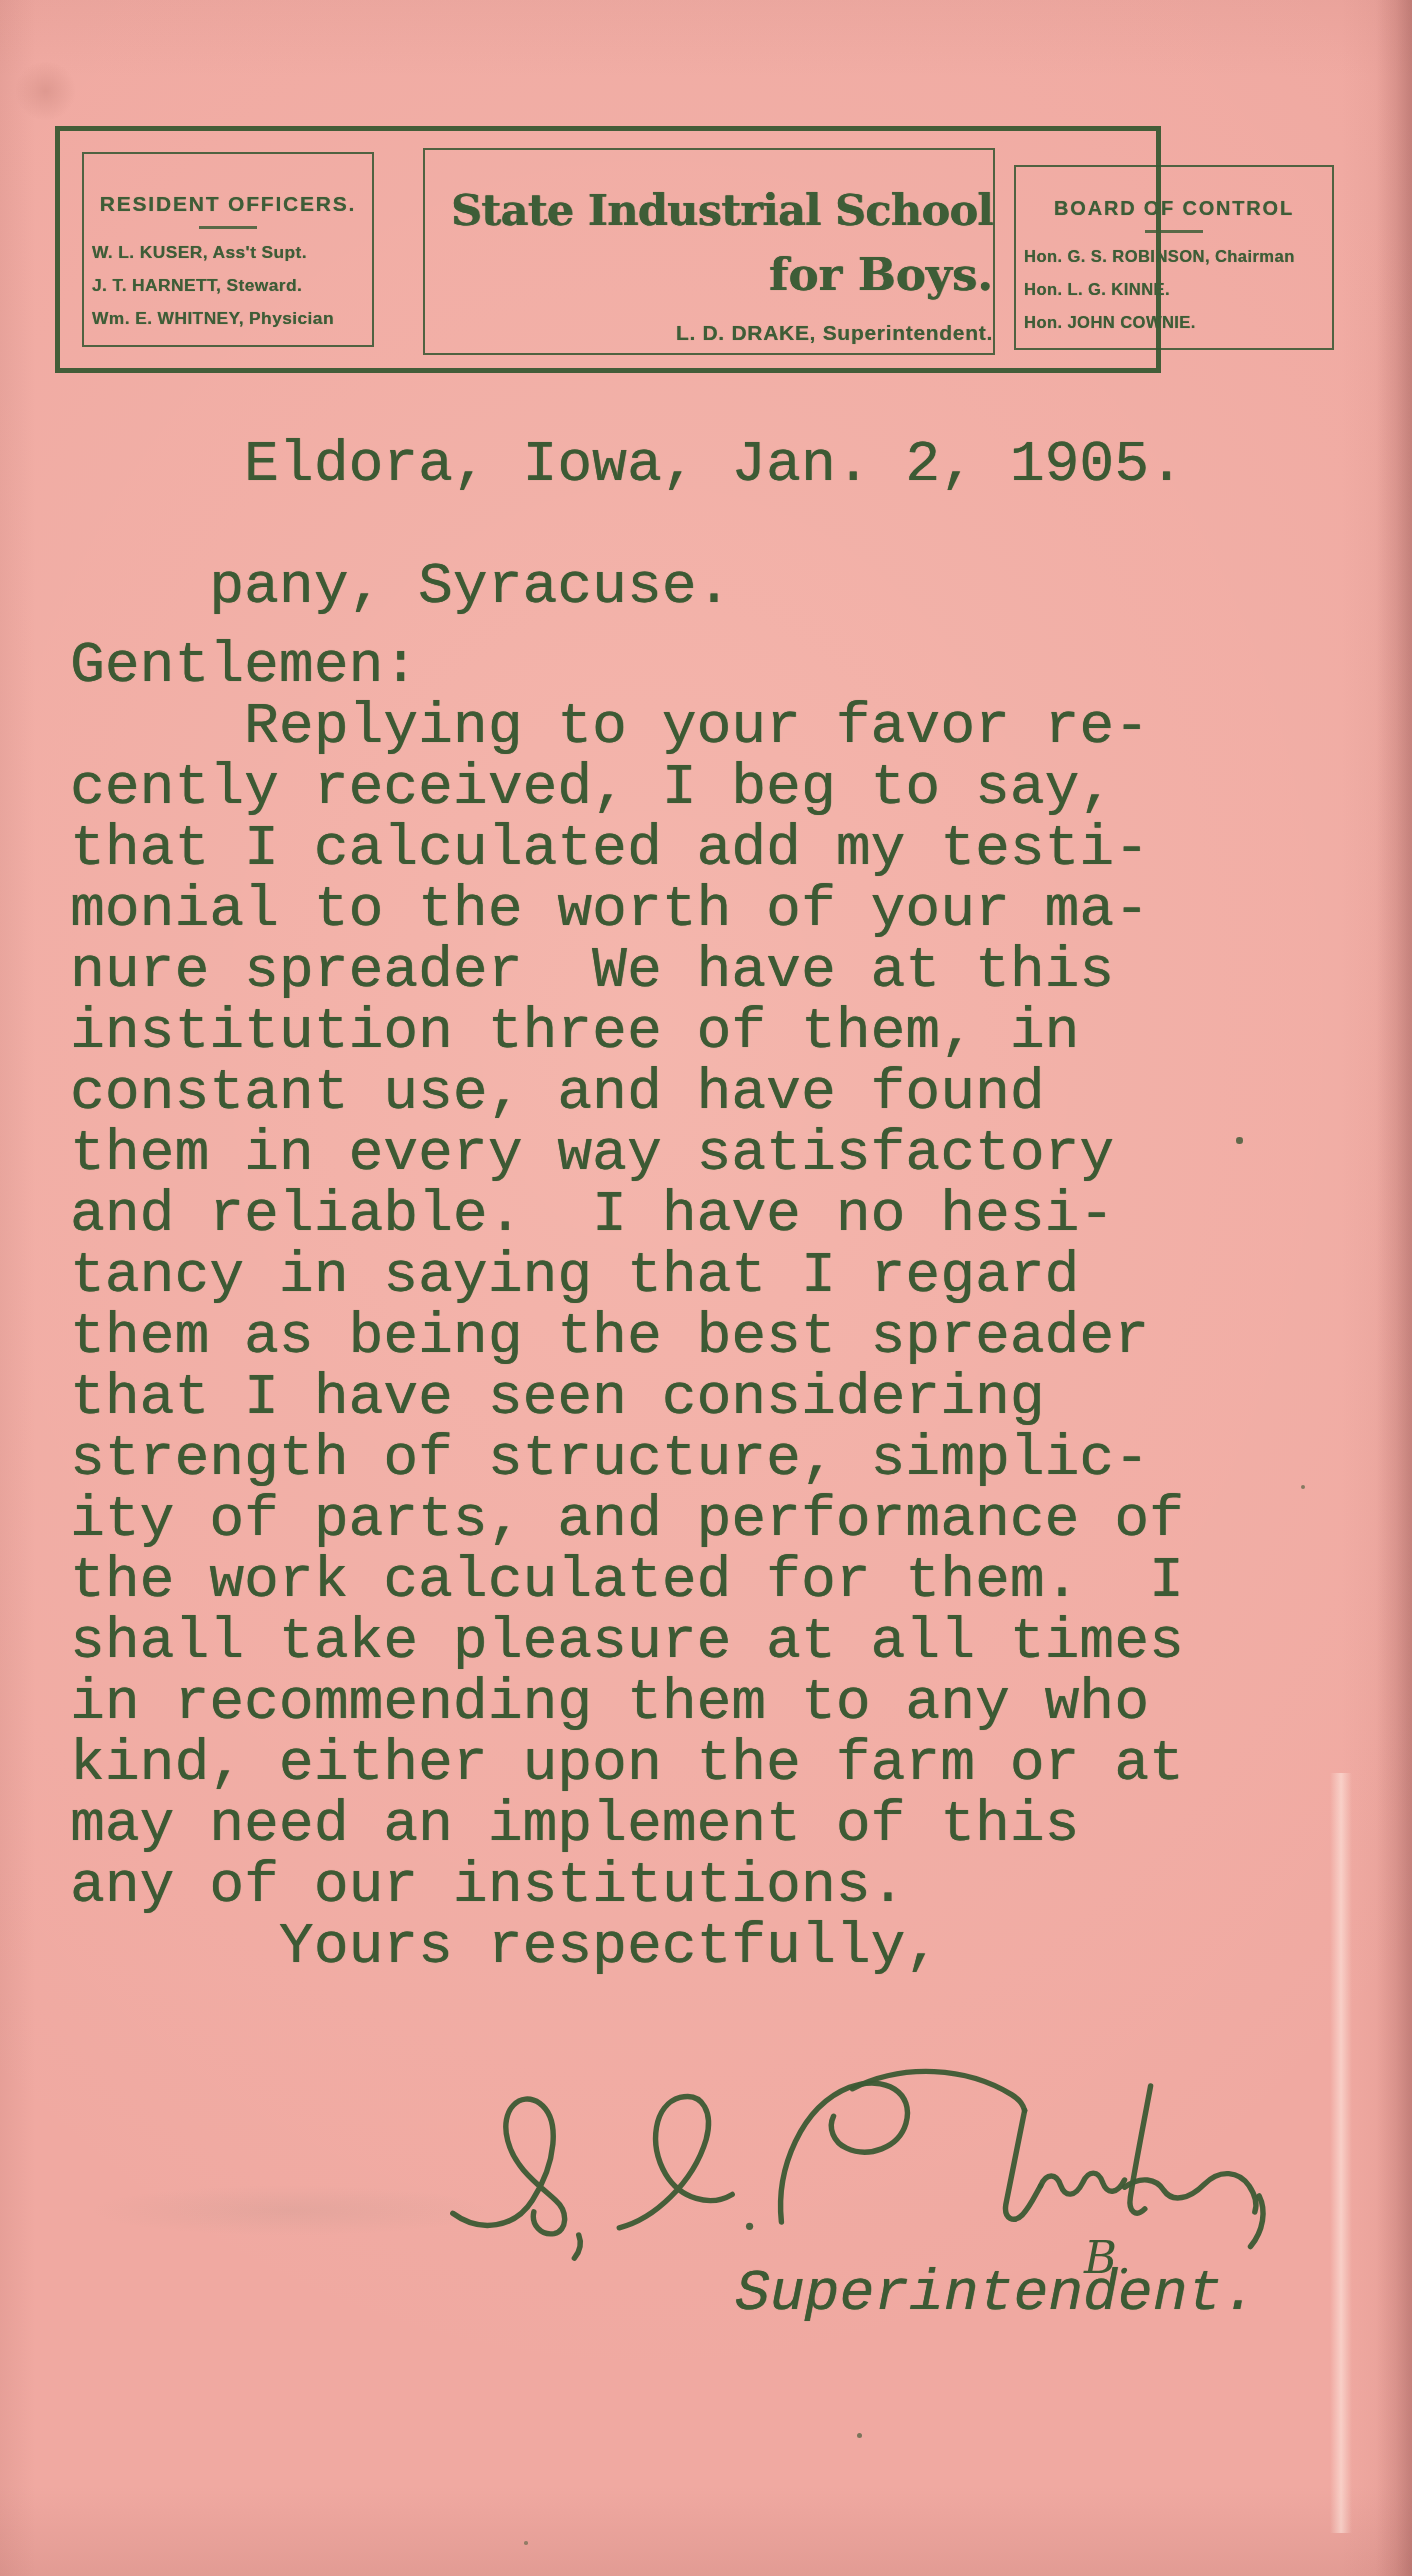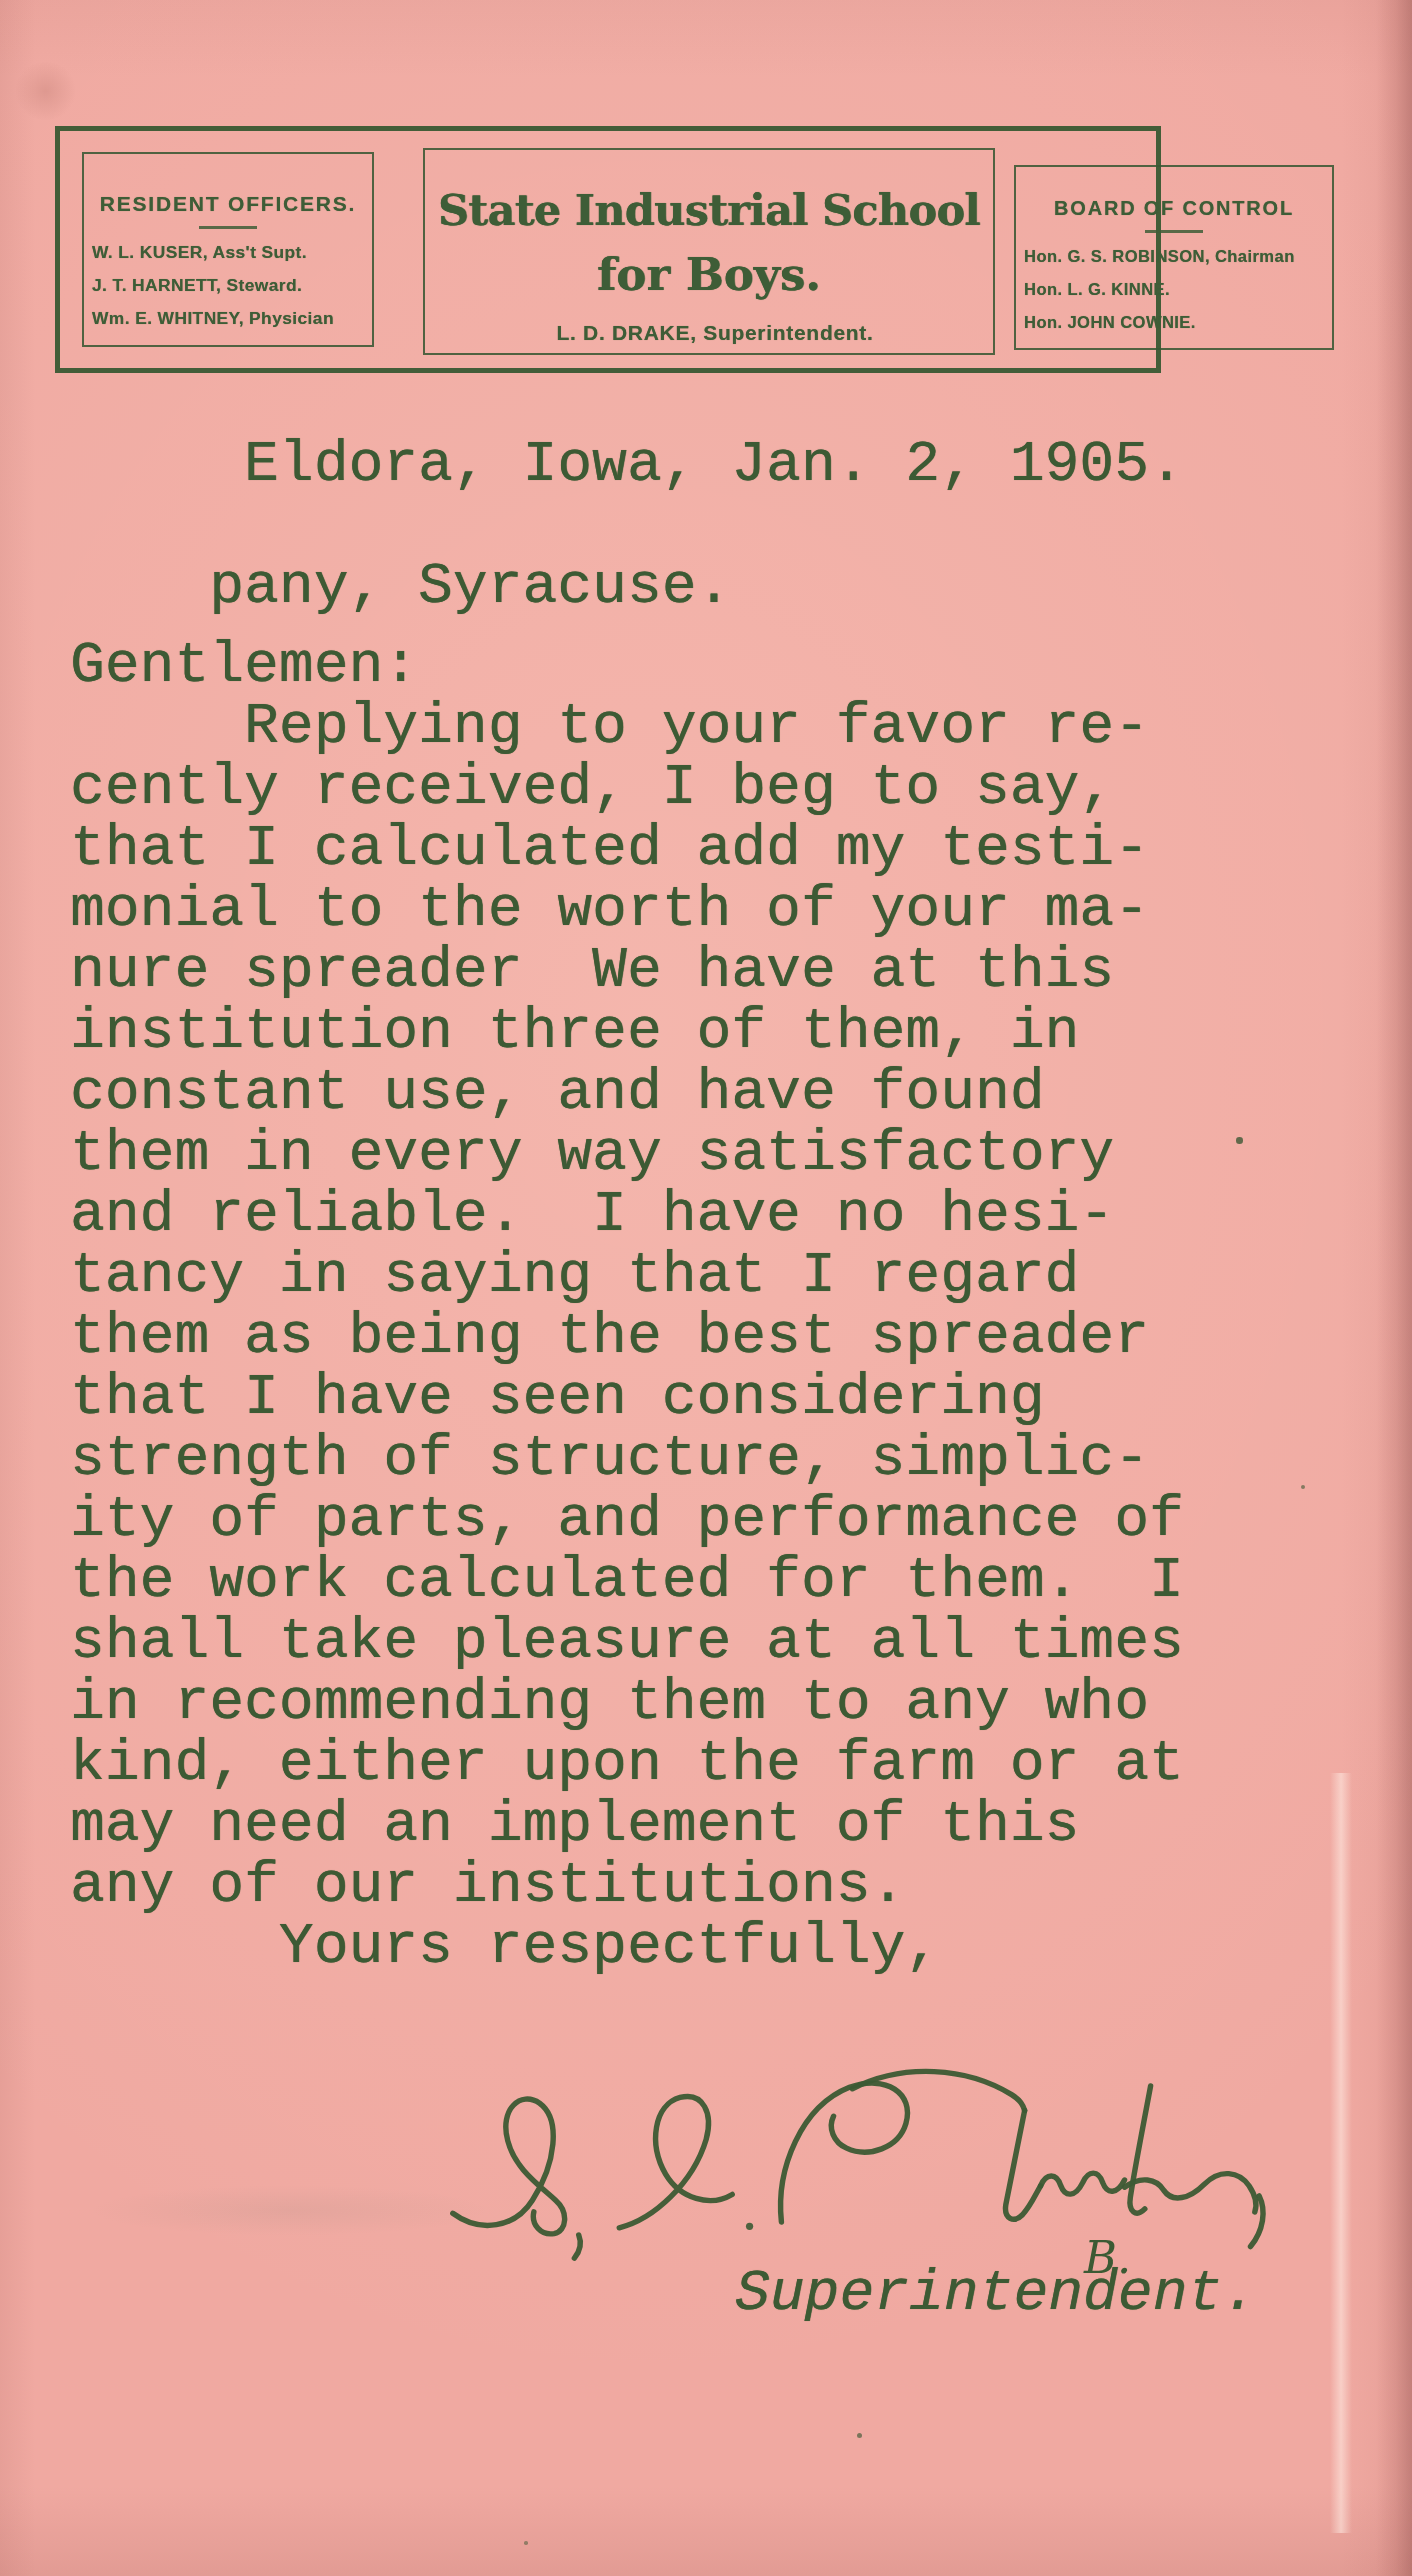--- a/index.html
+++ b/index.html
@@ -27,21 +27,21 @@
   .speck-2{left:1301px;top:1485px;width:4.3px;height:4.3px;opacity:.6;}
   .speck-3{left:857px;top:2433px;width:5px;height:5px;opacity:.65;}
   .speck-4{left:524px;top:2541px;width:3.6px;height:3.6px;opacity:.5;}
 
   
   .letterhead{position:absolute;left:55px;top:126px;width:1106px;height:247px;
     border:5px solid rgba(57,88,51,0.95);box-sizing:border-box;}
   .lh-box{position:absolute;border:2.9px solid rgba(57,88,51,0.88);box-sizing:border-box;
     color:#3e5d37;text-shadow:0 0 0.7px rgba(62,93,55,0.75);}
   .lh-left{left:22px;top:21px;width:292px;height:195px;}
-  .lh-center{left:363px;top:17.4px;width:572px;height:207px;text-align:center;}
+  .lh-center{left:363px;top:17.4px;width:572px;height:207px;text-align:right;}
   .lh-right{left:954px;top:34px;width:320px;height:185px;}
   .lh-title{font-weight:bold;font-size:21px;letter-spacing:1.8px;text-align:center;margin-top:38px;}
   .lh-right .lh-title{font-size:20px;margin-top:30px;}
   .lh-rule{width:58px;height:2.9px;background:#3e5d37;margin:10px auto 7.2px auto;opacity:.85;}
   .lh-names{padding-left:8px;}
   .lh-name{font-weight:bold;font-size:17.4px;letter-spacing:0.4px;line-height:33px;white-space:nowrap;}
   .lh-right .lh-name{font-size:16.6px;line-height:33px;}
   .lh-school1{font-family:"DejaVu Serif", serif;font-weight:bold;font-size:43px;letter-spacing:-0.7px;
     margin-top:30px;line-height:61px;white-space:nowrap;
     text-shadow:0 0 0.7px currentColor, 0.7px 0 0 rgba(62,93,55,0.55);}

